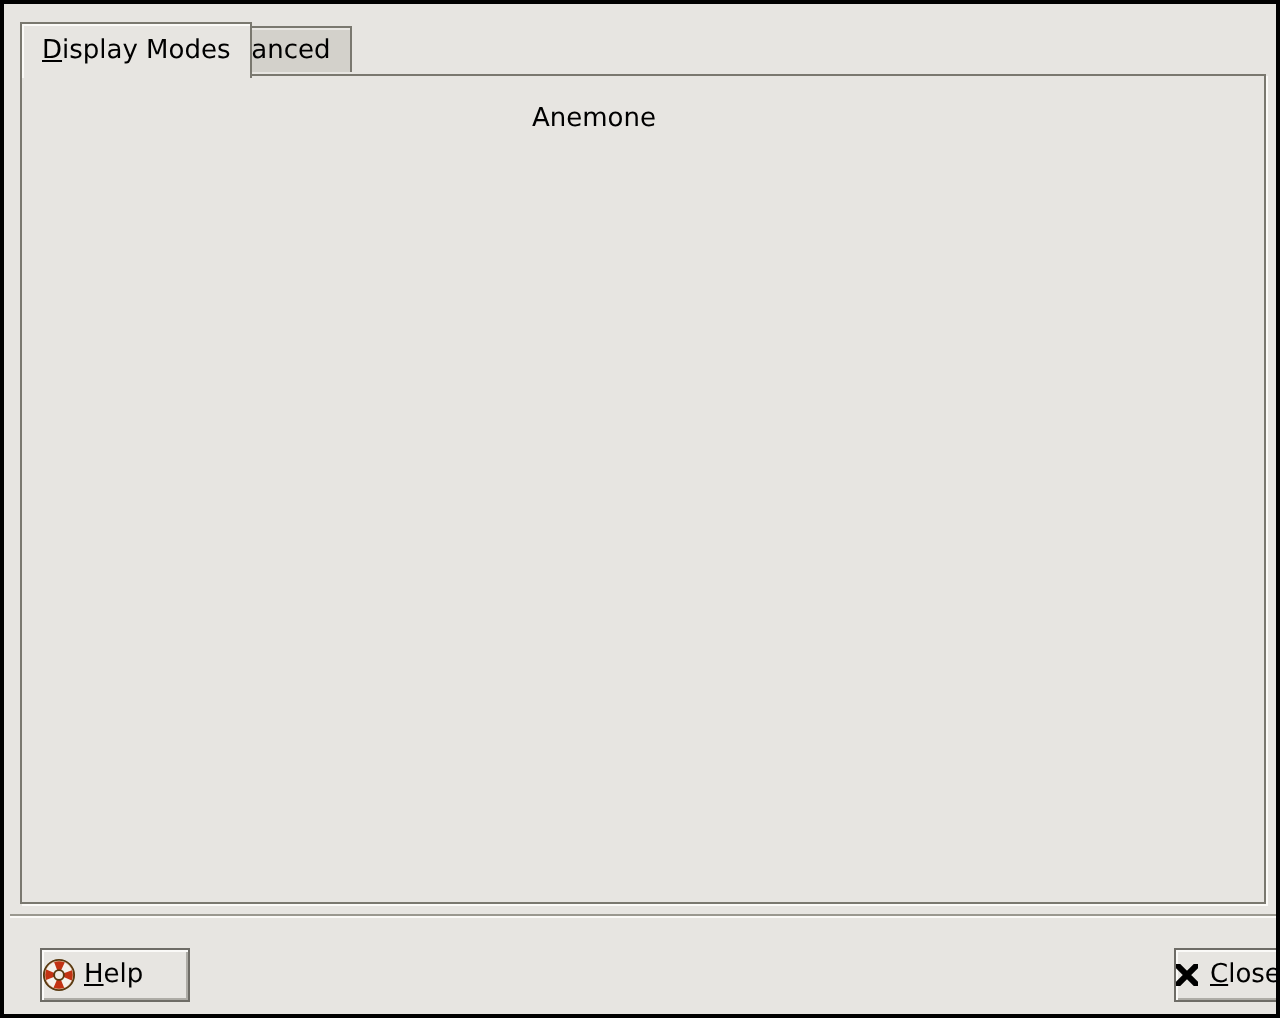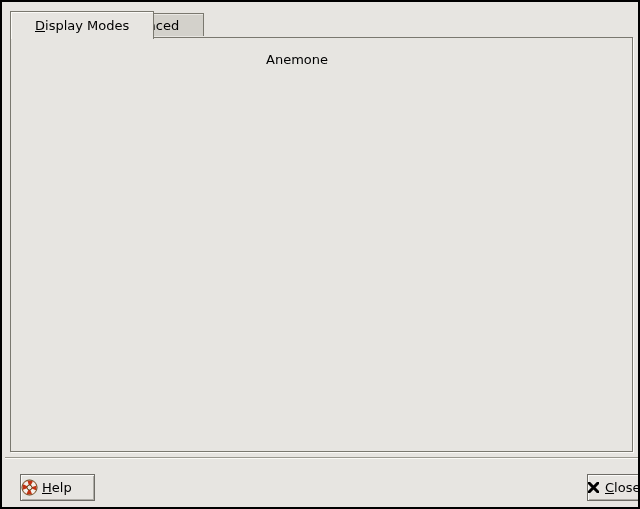--- a/index.html
+++ b/index.html
@@ -4,21 +4,21 @@
 <style>
   html,body{margin:0;padding:0;}
   body{font-family:"DejaVu Sans","Liberation Sans",sans-serif;font-size:13px;color:#000;}
   #win{position:relative;width:640px;height:509px;box-sizing:border-box;
        background:#e7e5e1;border:2px solid #000;overflow:hidden;}
   .abs{position:absolute;}
   .u{text-decoration:underline;}
 
   
   .tab{box-sizing:border-box;border:1px solid #7a786f;border-bottom:none;
-       padding:0 24px;display:flex;align-items:center;white-space:nowrap;}
+       padding:0 10px;display:flex;align-items:center;white-space:nowrap;}
   .tab.active{left:8px;top:9px;height:28px;background:#e7e5e1;z-index:3;
        box-shadow:inset 1px 1px 0 #fbfaf7;}
   .tab.inactive{top:11px;height:23px;background:#d3d1cb;z-index:1;
        box-shadow:inset 1px 1px 0 #e9e7e3;}
   #page{left:8px;top:35px;width:621px;height:413px;border:1px solid #7a786f;
         background:#e7e5e1;box-shadow:1px 1px 0 #fbfaf7;z-index:2;}
 
   
   .btn{box-sizing:border-box;background:#e7e5e1;border:1px solid #6e6c66;
        box-shadow:inset 1px 1px 0 #fbfaf8, inset -1px -1px 0 #aeaca6;

